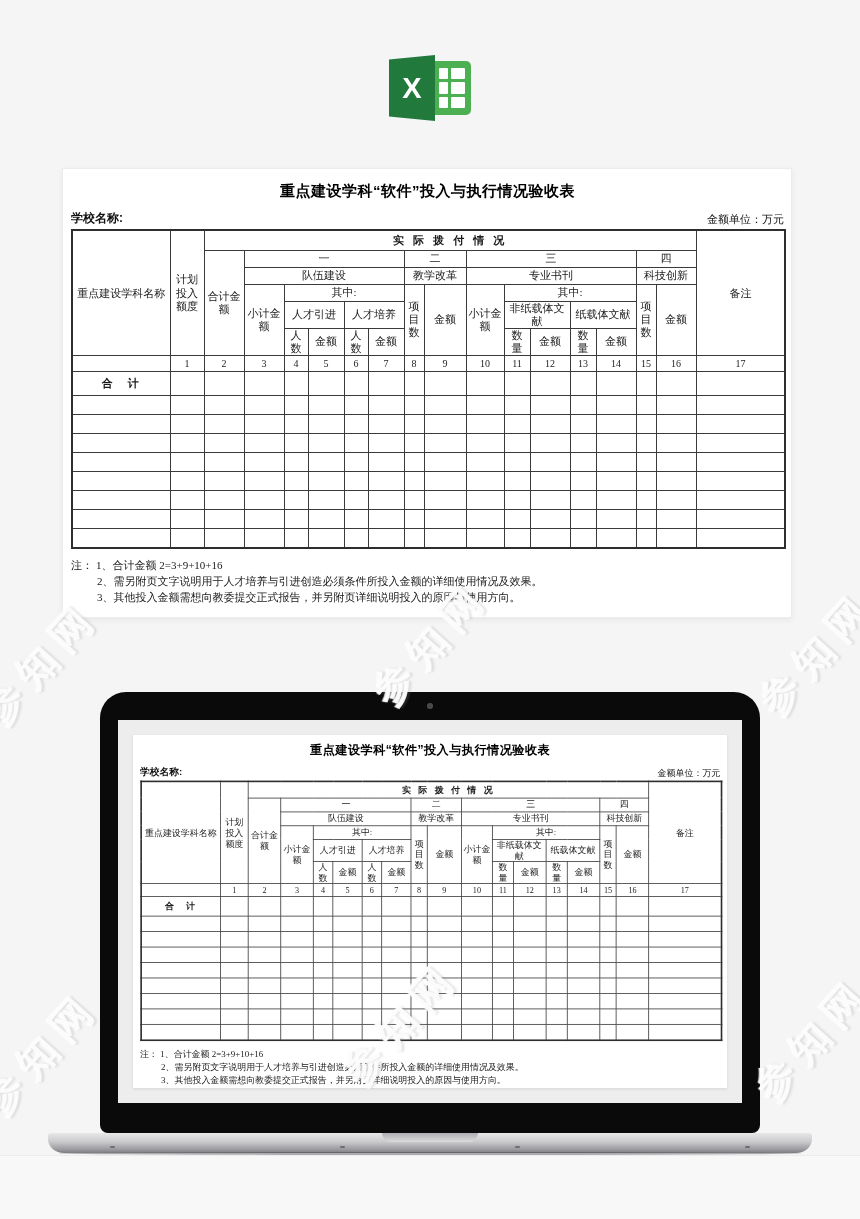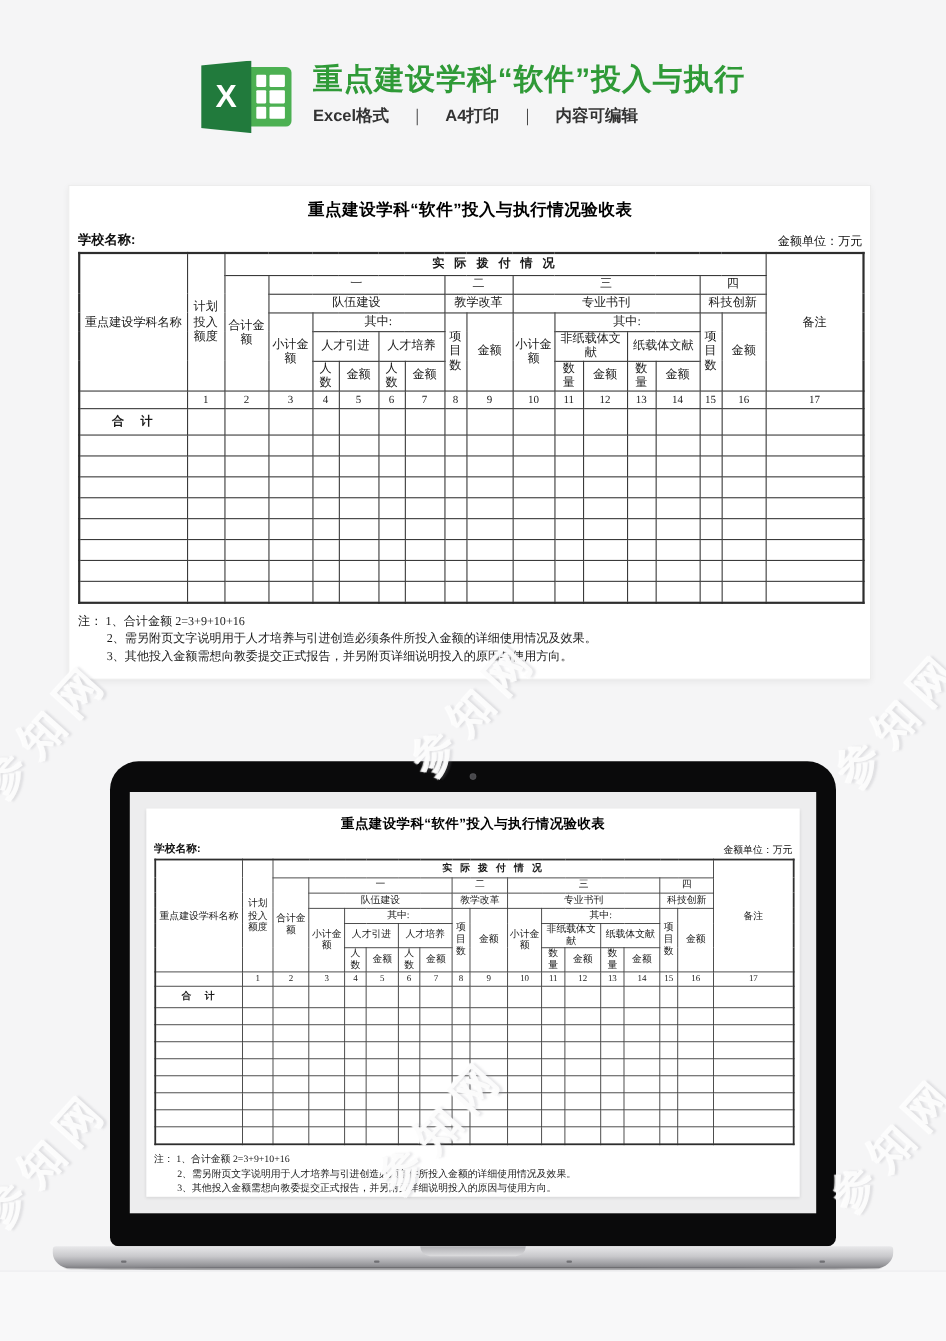--- a/index.html
+++ b/index.html
@@ -94,30 +94,20 @@
       <div class="logo-sheet">
         <i></i>
           <i></i>
           <i></i>
           <i></i>
           <i></i>
           <i></i>
       </div>
       <div class="logo-fold">
         <span>X</span>
-      </div>
-    </div>
-    <div class="header-text">
-      <h1 class="page-title">重点建设学科“软件”投入与执行</h1>
-      <div class="page-subtitle">
-        <span>Excel格式</span>
-        <span class="sep">｜</span>
-        <span>A4打印</span>
-        <span class="sep">｜</span>
-        <span>内容可编辑</span>
       </div>
     </div>
   </div>
 
   <div class="main-card">
     <div>
   <div class="doc">
     <div class="doc-title">重点建设学科“软件”投入与执行情况验收表</div>
     <div class="doc-meta">
       <span class="school-label">学校名称:</span>

